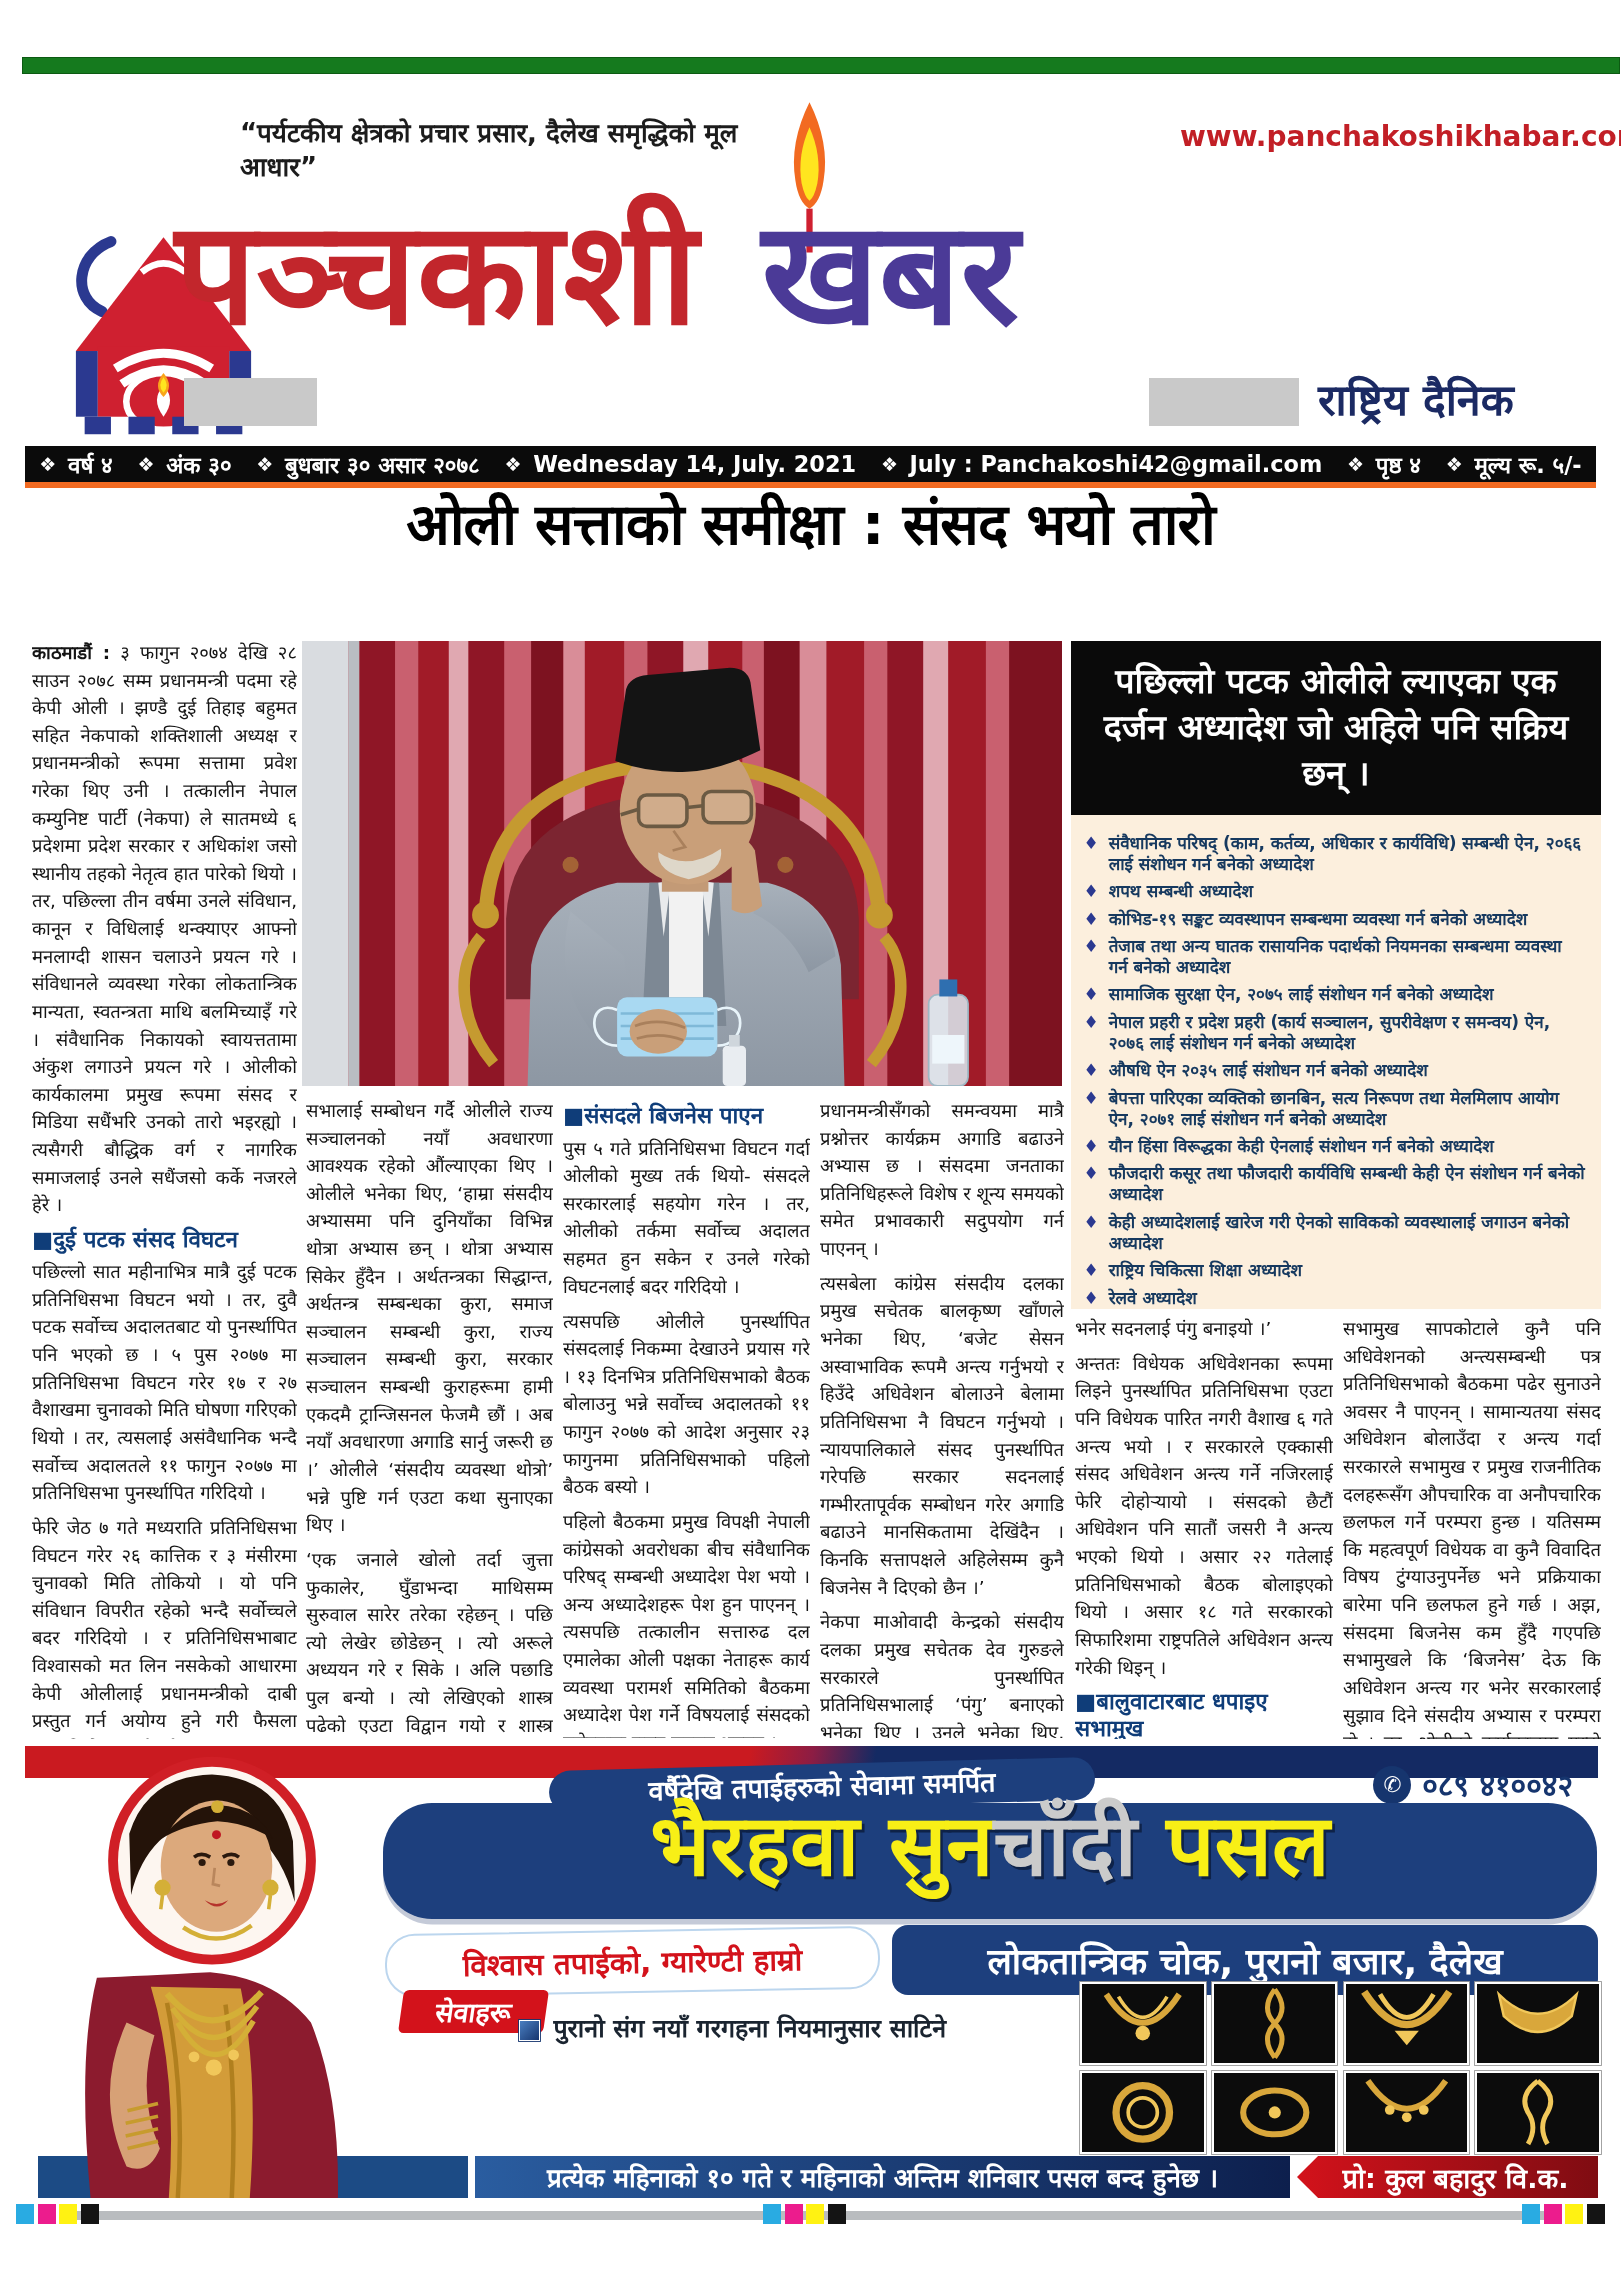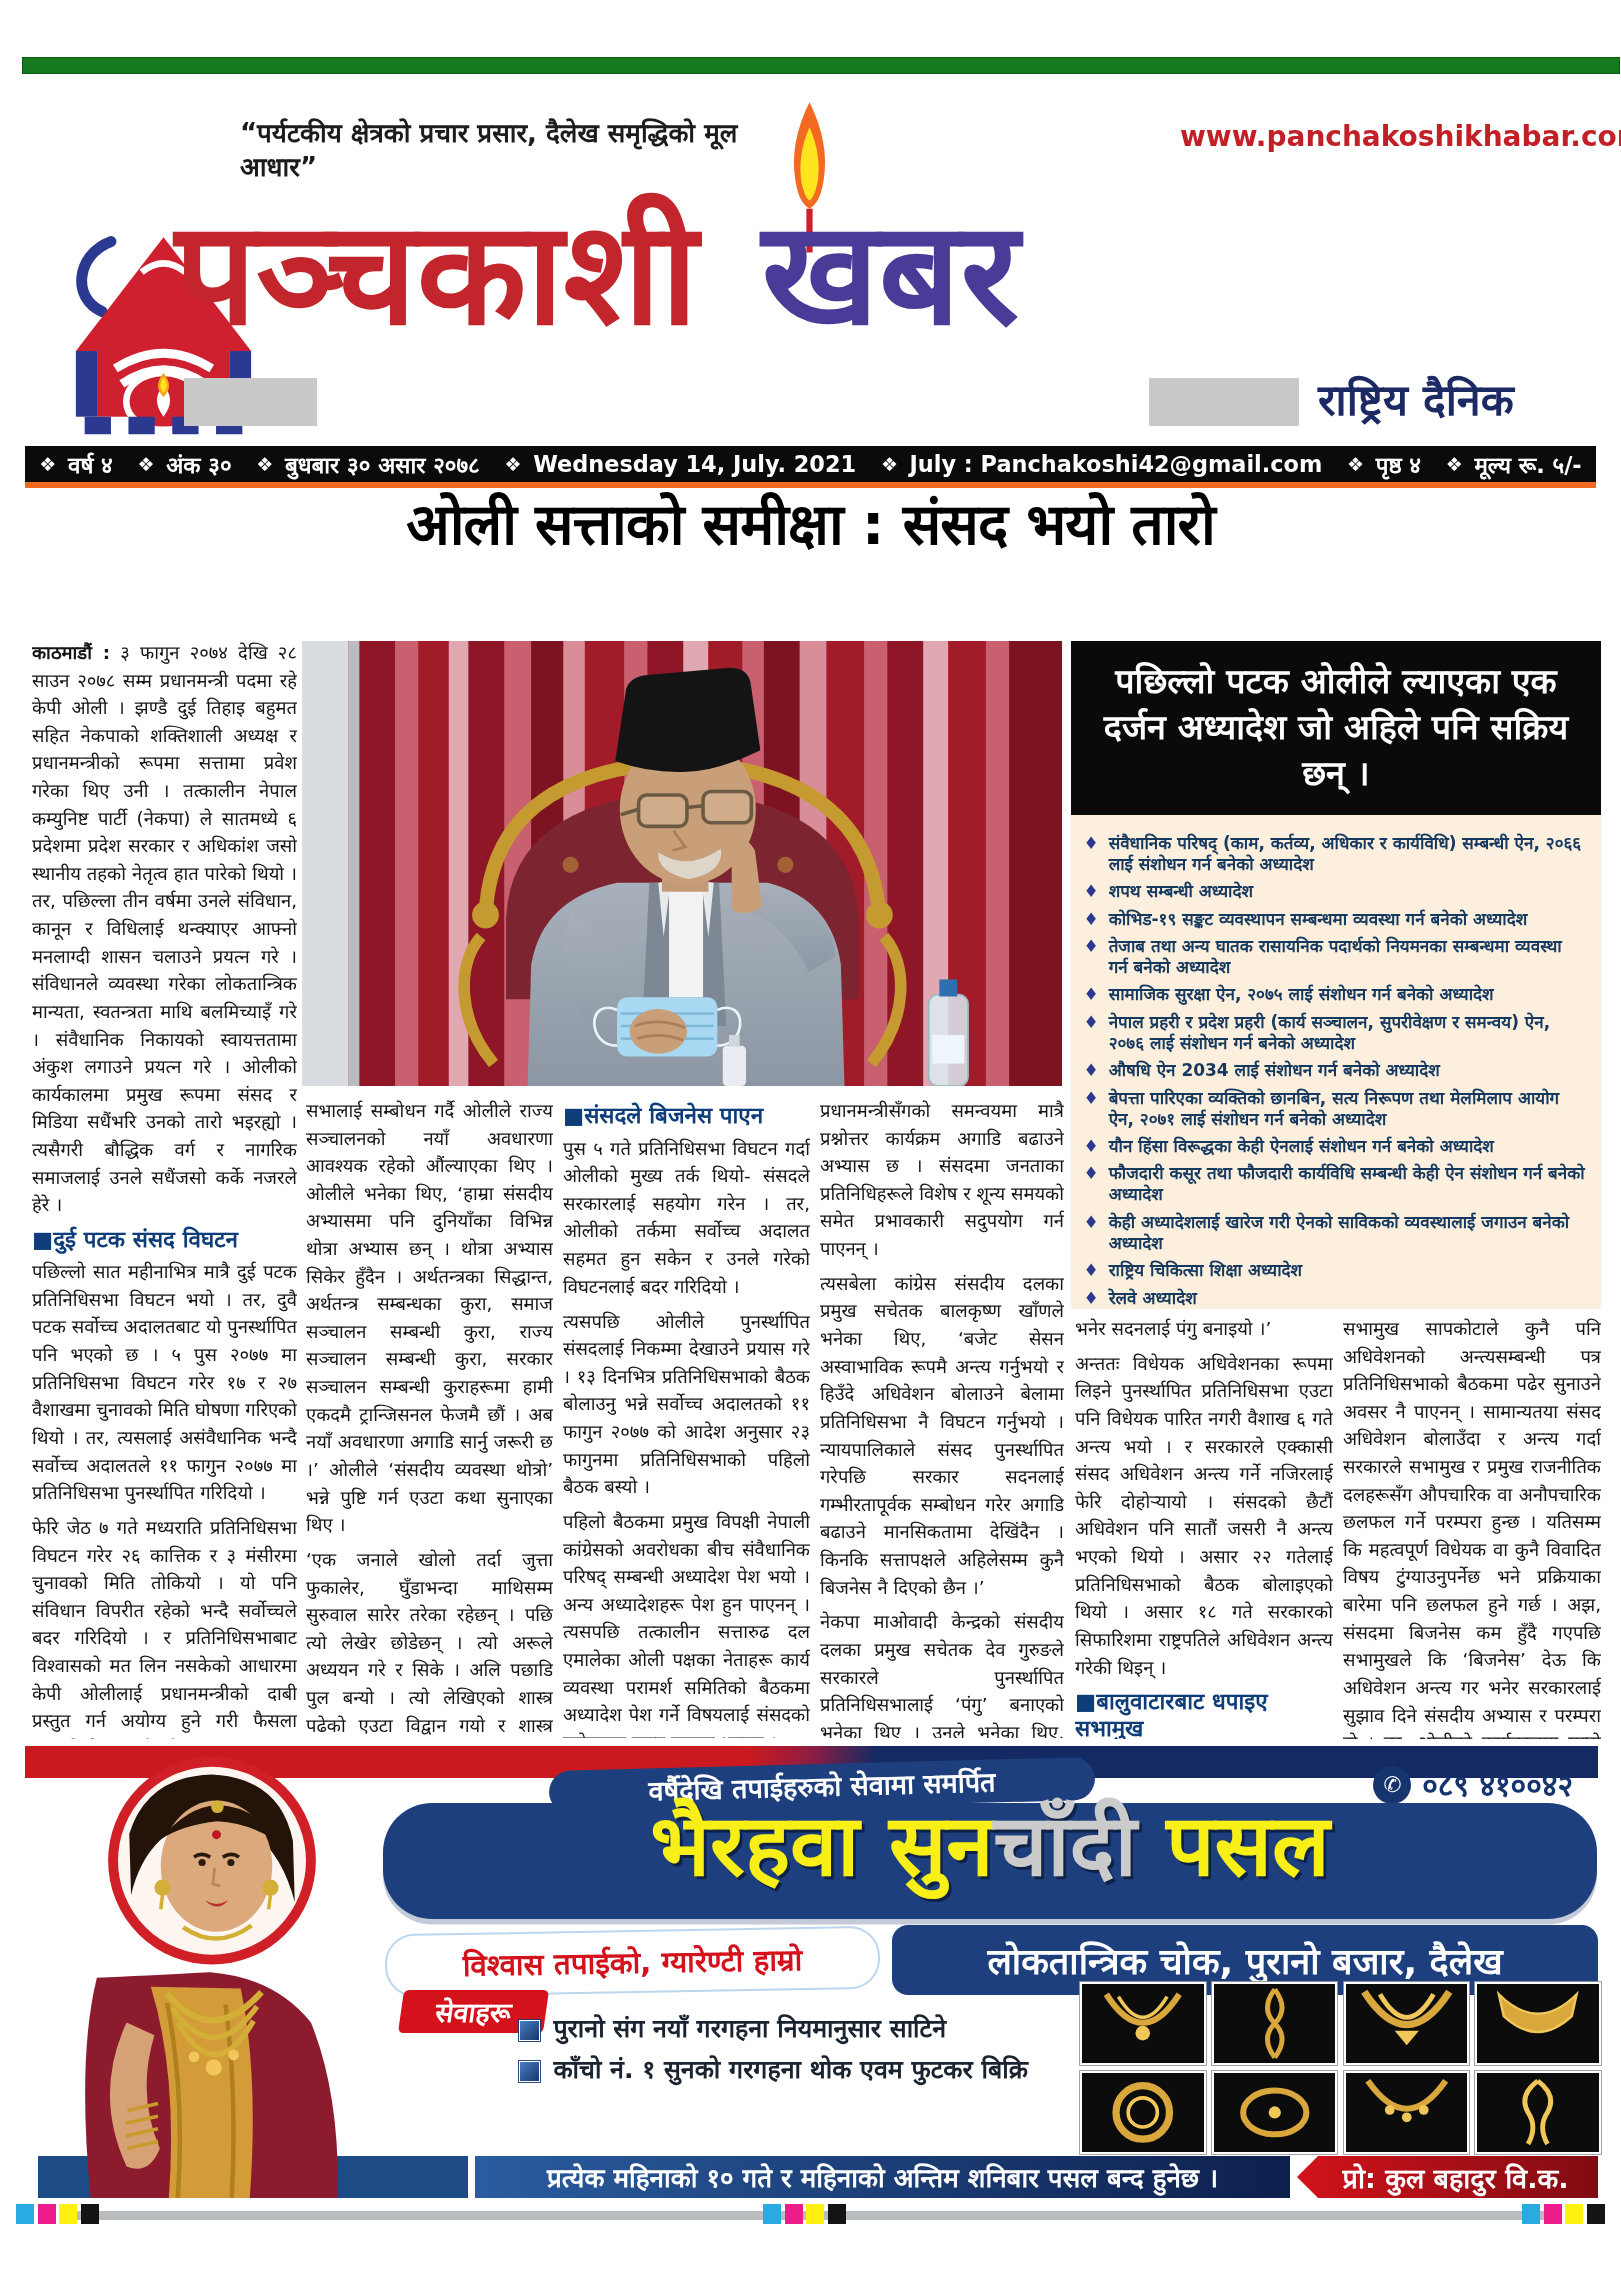--- a/index.html
+++ b/index.html
@@ -317,21 +317,21 @@
           <span>सामाजिक सुरक्षा ऐन, २०७५ लाई संशोधन गर्न बनेको अध्यादेश</span>
         </div>
 
         <div class="ord-item">
           <span class="ord-bullet">♦</span>
           <span>नेपाल प्रहरी र प्रदेश प्रहरी (कार्य सञ्चालन, सुपरीवेक्षण र समन्वय) ऐन, २०७६ लाई संशोधन गर्न बनेको अध्यादेश</span>
         </div>
 
         <div class="ord-item">
           <span class="ord-bullet">♦</span>
-          <span>औषधि ऐन 2034 लाई संशोधन गर्न बनेको अध्यादेश</span>
+          <span>औषधि ऐन २०३५ लाई संशोधन गर्न बनेको अध्यादेश</span>
         </div>
 
         <div class="ord-item">
           <span class="ord-bullet">♦</span>
           <span>बेपत्ता पारिएका व्यक्तिको छानबिन, सत्य निरूपण तथा मेलमिलाप आयोग ऐन, २०७१ लाई संशोधन गर्न बनेको अध्यादेश</span>
         </div>
 
         <div class="ord-item">
           <span class="ord-bullet">♦</span>
           <span>यौन हिंसा विरूद्धका केही ऐनलाई संशोधन गर्न बनेको अध्यादेश</span>
@@ -441,24 +441,20 @@
 
     <div class="ad-services-label">सेवाहरू</div>
     <div class="ad-services">
 
         <div class="svc-item">
           <span class="svc-bullet"></span>
           <span>पुरानो संग नयाँ गरगहना नियमानुसार साटिने</span>
         </div>
 
 
-        <div class="svc-item">
-          <span class="svc-bullet"></span>
-          <span>काँचो नं. १ सुनको गरगहना थोक एवम फुटकर बिक्रि</span>
-        </div>
       </div>
 
     <div class="ad-jewelry">
       <div class="jtile">
           <svg viewBox="0 0 100 64">
             <path d="M20,8 Q50,55 80,8" fill="none" stroke="#d9a73b" stroke-width="5"></path>
             <path d="M30,10 Q50,44 70,10" fill="none" stroke="#f1c75a" stroke-width="3"></path>
             <circle cx="50" cy="40" r="6" fill="#f1c75a"></circle>
           </svg>
         </div>

